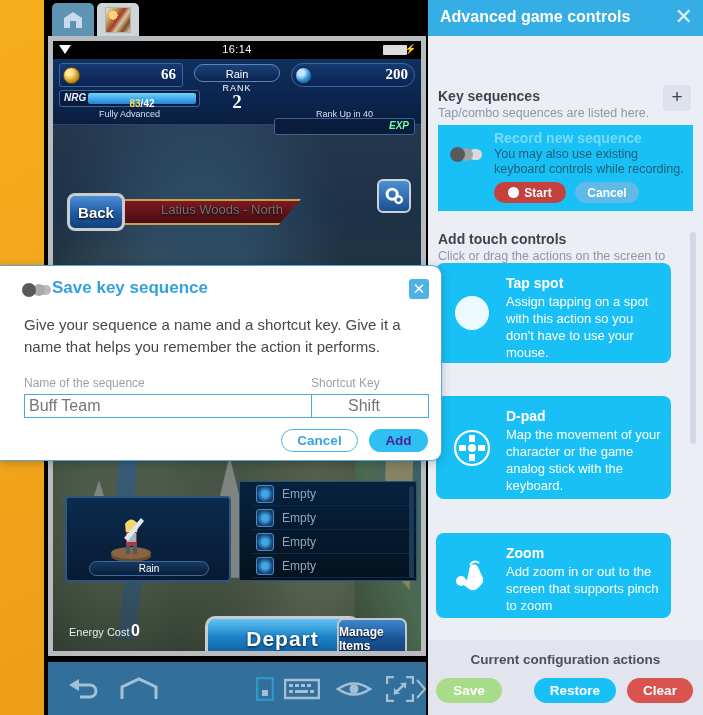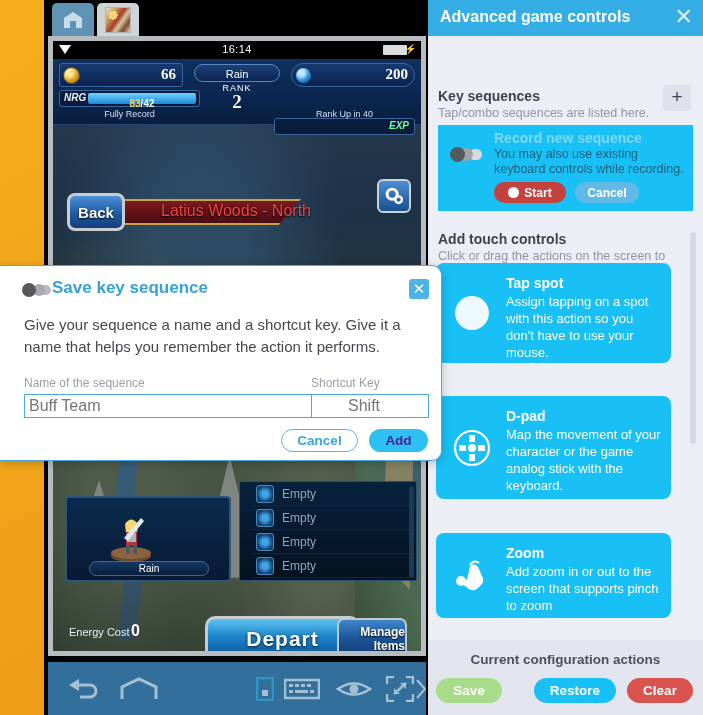--- a/index.html
+++ b/index.html
@@ -199,21 +199,21 @@
     display: flex; align-items: center; justify-content: center;
     text-shadow: 0 1px 2px #000;
   }
   .zone-banner {
     position: absolute; left: 62px; top: 158px; width: 186px; height: 26px;
     background: linear-gradient(180deg,#7d1820,#4a0d12);
     border-top: 2px solid #c8a24a; border-bottom: 2px solid #c8a24a;
     clip-path: polygon(0 0,100% 0,88% 100%,0 100%);
   }
   .zone-text {
-    position: absolute; left: 78px; top: 161px; color: #ef4444; font-size: 16px;
+    position: absolute; left: 78px; top: 161px; color: #737373; font-size: 13px;
     text-shadow: 0 1px 2px #000;
     padding-left: 30px;
   }
   .gear-btn {
     position: absolute; right: 10px; top: 138px; width: 34px; height: 34px;
     border-radius: 6px;
     background: linear-gradient(180deg,#4d8ed5,#1b508f);
     border: 2px solid #cdd2d6;
     display: flex; align-items: center; justify-content: center;
   }
@@ -279,21 +279,21 @@
     display: flex; align-items: center; justify-content: center;
     text-shadow: 0 1px 3px #03203c; letter-spacing: 1px;
   }
   .manage {
     position: absolute; right: 14px; top: 577px; width: 70px; height: 42px;
     border-radius: 7px;
     background: linear-gradient(180deg,#3f86cd 0%, #1a5496 50%, #0e3a72 100%);
     border: 2px solid #c2c8ce;
     color: #fff; font-size: 12px; font-weight: bold;
     display: flex; align-items: center; justify-content: center;
-    text-align: right; text-shadow: 0 1px 2px #000;
+    text-align: left; text-shadow: 0 1px 2px #000;
   }
 
   
   .emu-nav {
     position: absolute; left: 4px; bottom: 0; width: 378px; height: 53px;
     background: #336f9b;
   }
   .navbtn {
     position: absolute; top: 50%; transform: translateY(-50%);
     opacity: .72;
@@ -518,21 +518,21 @@
           </div>
           <div class="bar-row nrg-row">
             <div class="nrg-lbl">NRG</div>
             <div class="nrg-fill">
               <span class="nrg-txt"><span>83</span><i>/42</i></span>
             </div>
           </div>
           <div class="bar-row exp-row">
             <div class="exp-lbl">EXP</div>
           </div>
-          <div class="sub-l">Fully Record</div>
+          <div class="sub-l">Fully Advanced</div>
           <div class="sub-r">Rank Up in 40</div>
         </div>
 
         <div class="zone-banner"></div>
         <div class="zone-text">Latius Woods - North</div>
         <div class="back-btn">Back</div>
         <div class="gear-btn">
           <svg width="22" height="22" viewBox="0 0 24 24">
             <circle cx="10" cy="10" r="5.5" fill="none" stroke="#fff" stroke-width="3.2"></circle>
             <circle cx="17" cy="16" r="3.6" fill="none" stroke="#fff" stroke-width="2.6"></circle>

